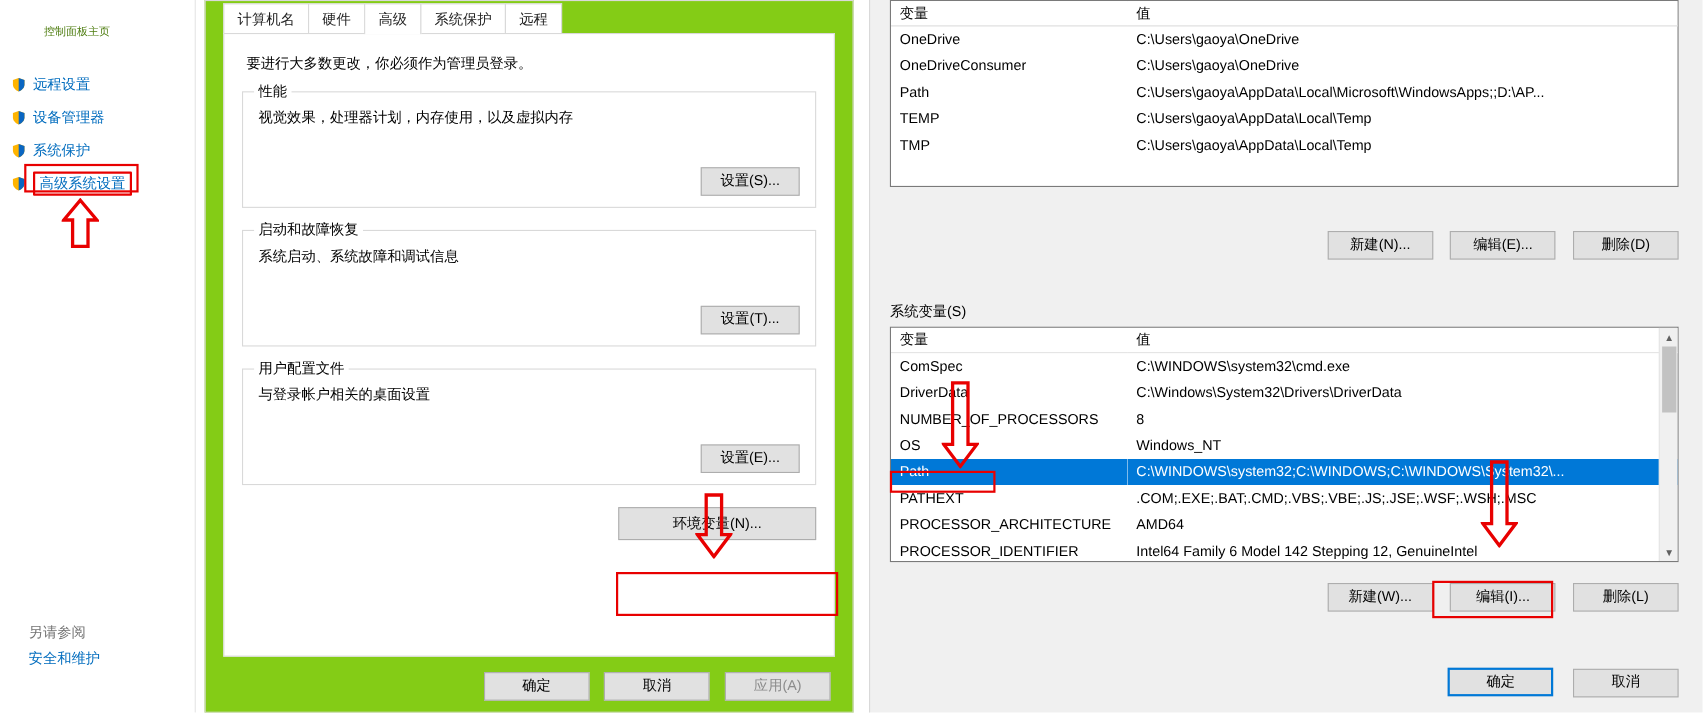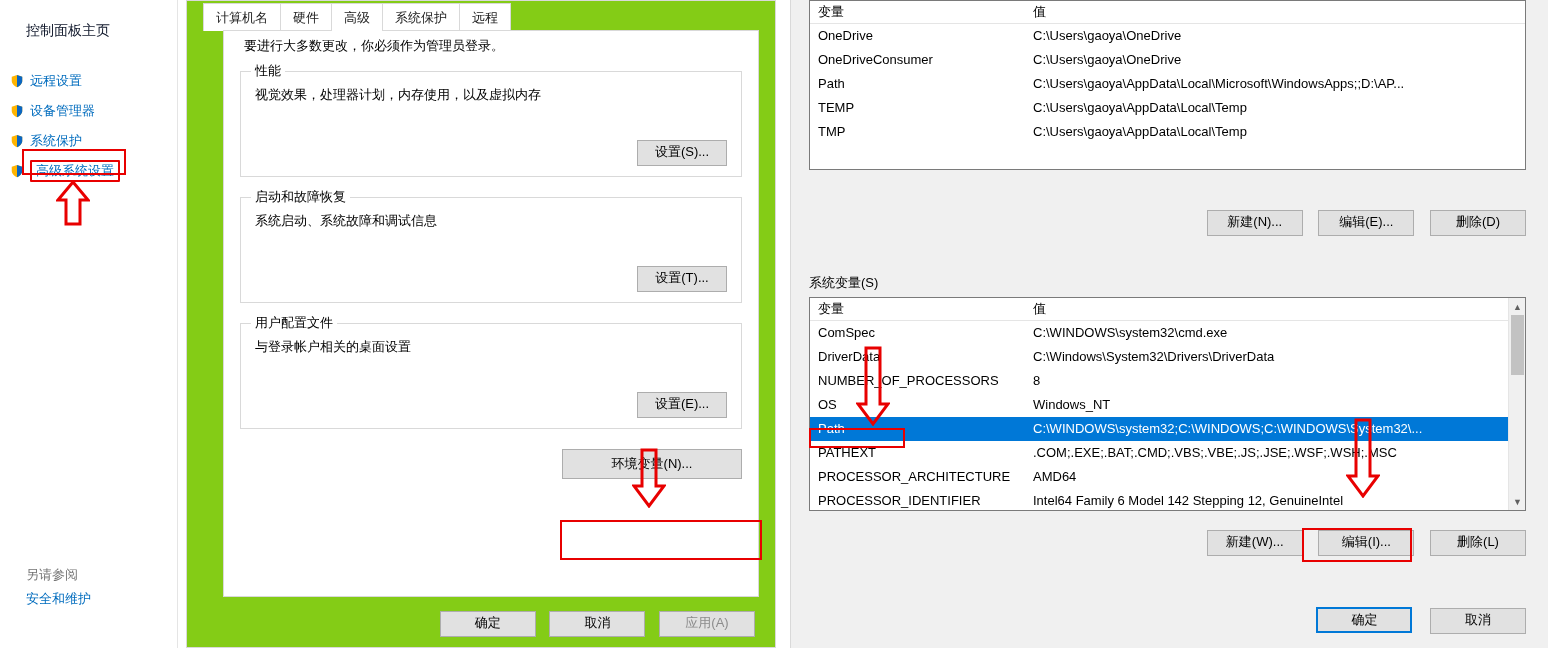--- a/index.html
+++ b/index.html
@@ -1,35 +1,35 @@
 <!DOCTYPE html>
 <html><head>
 <meta charset="utf-8">
 <style>
   html,body{margin:0;padding:0;font-family:"Microsoft YaHei","Segoe UI",Tahoma,sans-serif;font-size:13px;color:#000;background:#fff;}
   *{box-sizing:border-box;}
   .root{position:relative;width:1548px;height:648px;overflow:hidden;background:#fff;}
   
   .cp-side{position:absolute;left:0;top:0;width:178px;height:648px;background:#fff;border-right:1px solid #e5e5e5;}
-  .cp-home{display:block;margin:22px 0 0 26px;color:#0f172a;font-size:14px;}
+  .cp-home{display:block;margin:22px 0 0 40px;color:#4d7c0f;font-size:10px;}
   .cp-links{margin-top:26px;}
   .cp-link{display:flex;align-items:center;height:30px;margin-left:10px;}
   .cp-link .shield{width:14px;height:14px;margin-right:6px;display:inline-block;}
   .shield svg{width:14px;height:14px;display:block;}
   .cp-link a{color:#006cbe;text-decoration:none;}
   .cp-foot{position:absolute;left:26px;bottom:40px;}
   .cp-foot .lbl{color:#737373;margin-bottom:6px;display:block;}
   .cp-foot a{color:#006cbe;text-decoration:none;}
   .redbox{border:2px solid #e80000;padding:0 4px;display:inline-flex;align-items:center;border-radius:1px;}
   
   .sysprops{position:absolute;left:186px;top:0;width:590px;height:648px;background:#84cc16;border:1px solid #d9d9d9;}
   .tabs{position:absolute;top:2px;left:16px;right:16px;height:28px;}
   .tab{display:inline-block;height:28px;line-height:28px;padding:0 12px;border:1px solid #d9d9d9;border-bottom:none;background:#fff;position:relative;margin-right:-1px;color:#222;}
   .tab.active{background:#fff;z-index:2;}
-  .tabpane{position:absolute;top:29px;left:16px;right:16px;bottom:50px;border:1px solid #d9d9d9;background:#fff;padding:6px 16px 14px;margin-left:20px;}
+  .tabpane{position:absolute;top:29px;left:16px;right:16px;bottom:50px;border:1px solid #d9d9d9;background:#fff;padding:18px 16px 14px;}
   .tabpane .note{margin:0 0 16px 4px;font-size:13px;}
   .group{border:1px solid #d9d9d9;padding:14px 14px 10px;margin-bottom:20px;position:relative;}
   .group .glabel{position:absolute;top:-10px;left:10px;background:#fff;padding:0 4px;font-size:13px;color:#000;}
   .group .desc{margin-bottom:36px;}
   .group .btnrow{text-align:right;}
   .sysbtn{display:inline-block;min-width:90px;height:26px;line-height:22px;background:#e1e1e1;border:1px solid #adadad;text-align:center;padding:0 8px;cursor:default;}
   .envrow{text-align:right;margin-top:6px;}
   .envbtn{display:inline-block;min-width:180px;height:30px;line-height:28px;background:#e1e1e1;border:1px solid #adadad;text-align:center;padding:0 10px;}
   .sysprops .dlgbtns{position:absolute;right:20px;bottom:10px;}
   .sysprops .dlgbtns .sysbtn{min-width:96px;margin-left:10px;}

